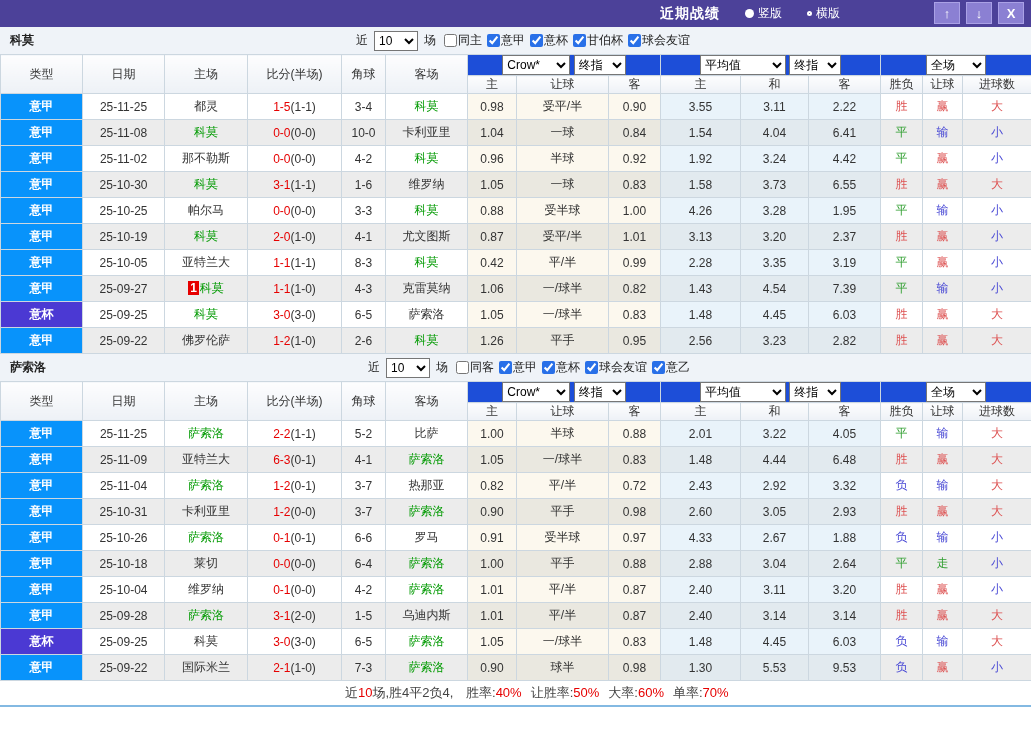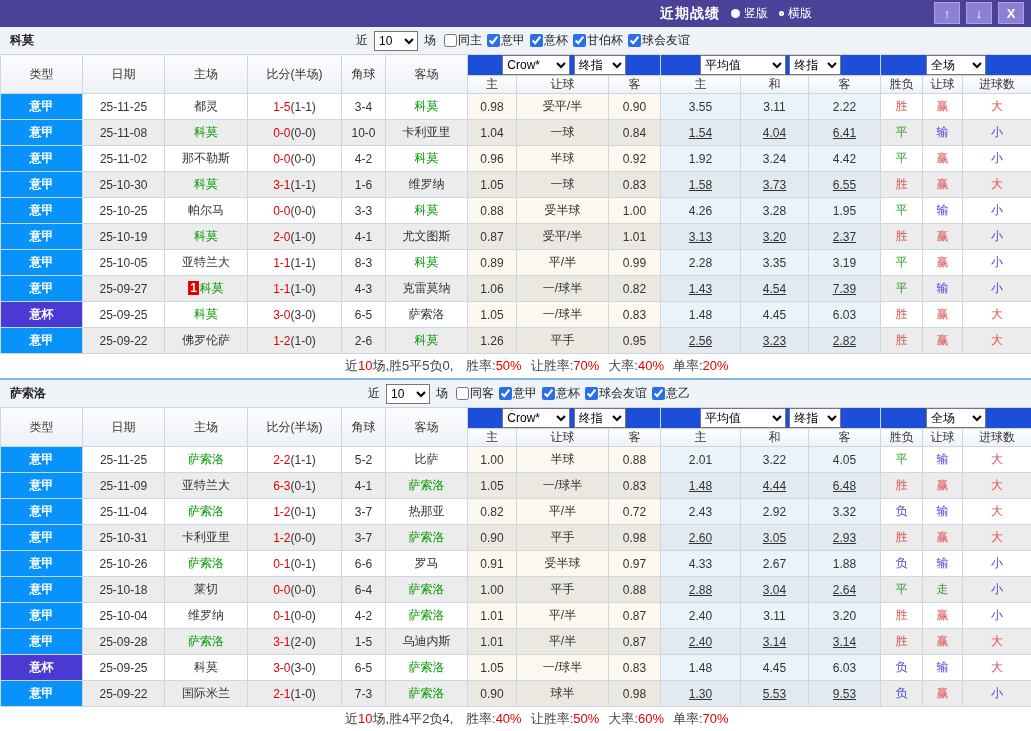--- a/index.html
+++ b/index.html
@@ -4,21 +4,21 @@
 <style>
   * { box-sizing: border-box; }
   html,body { margin:0; padding:0; }
   body {
     width:1031px; height:731px; overflow:hidden;
     font-family:"Liberation Sans","DejaVu Sans",sans-serif;
     font-size:12px; color:#333; background:#fff;
   }
   
   .titlebar { position:relative; height:27px; background:#4c4199; }
-  .title-group { position:absolute; left:660px; top:0; height:27px; display:flex; align-items:center; gap:11px; }
+  .title-group { position:absolute; left:660px; top:0; height:27px; display:flex; align-items:center; gap:25px; }
   .title { color:#fff; font-weight:bold; font-size:14px; letter-spacing:1px; }
   .radio-opt { display:flex; align-items:center; gap:4px; color:#fff; font-size:12px; cursor:pointer; }
   .radio-mark { width:9px; height:9px; border-radius:50%; }
   .radio-mark.sel { background:#fff; }
   .radio-mark.unsel { width:5px; height:5px; border:2px solid #fff; background:transparent; }
   .win-buttons { position:absolute; right:7px; top:2px; display:flex; gap:6px; }
   .win-btn { width:26px; height:22px; background:#8b80d3; border:1px solid #aaa1e6;
              color:#fff; font-weight:bold; font-size:13px; display:flex; align-items:center;
              justify-content:center; cursor:pointer; }
   
@@ -37,21 +37,21 @@
   thead th { background:linear-gradient(180deg,#fdfdfe,#edf1f6); font-weight:normal; color:#333; font-size:12px; }
   thead th.selcell { background:#1d4ed8; height:21px; }
   thead tr.lblrow th { height:18px; }
   .selcell select { vertical-align:middle; }
   tbody td { height:26px; font-size:12px; }
   tr.odd  td { background:#fff; }
   tr.even td { background:#ececec; }
   tr.odd  td.cw { background:#fcf8ee; }
   tr.even td.cw { background:#eae8e0; }
   tr.odd  td.av { background:#e9f3fa; }
-  tr.even td.av { background:#e2eaef;text-decoration:underline; }
+  tr.even td.av { background:#e2eaef; }
   td.type { color:#fff; font-weight:bold; }
   .focus { color:#009a00; }
   .ft { color:#e60000; }
   .ht { color:#333; }
   .badge { display:inline-block; background:#e60000; color:#fff; font-weight:bold; padding:0 2px; margin-right:1px; line-height:14px; }
   .res-r { color:#dd5252; } .res-g { color:#2f9e2f; } .res-b { color:#4949d5; }
   
   .summary { height:26px; line-height:24px; padding-left:345px; font-size:13px; color:#444;
              border-bottom:2px solid #83b9e2; background:#fff; white-space:nowrap; }
   .summary .red { color:#e60000; }
@@ -269,21 +269,21 @@
           <td class="res-r">赢</td>
           <td class="res-b">小</td>
         </tr>
         <tr class="odd">
           <td class="type" style="background: rgb(8, 147, 251);">意甲</td>
           <td>25-10-05</td>
           <td><span>亚特兰大</span></td>
           <td><span class="ft">1-1</span><span class="ht">(1-1)</span></td>
           <td>8-3</td>
           <td><span class="focus">科莫</span></td>
-          <td class="cw">0.89</td>
+          <td class="cw">0.42</td>
           <td class="cw">平/半</td>
           <td class="cw">0.99</td>
           <td class="av">2.28</td>
           <td class="av">3.35</td>
           <td class="av">3.19</td>
           <td class="res-g">平</td>
           <td class="res-r">赢</td>
           <td class="res-b">小</td>
         </tr>
         <tr class="even">
@@ -332,21 +332,20 @@
           <td class="cw">0.95</td>
           <td class="av">2.56</td>
           <td class="av">3.23</td>
           <td class="av">2.82</td>
           <td class="res-r">胜</td>
           <td class="res-r">赢</td>
           <td class="res-r">大</td>
         </tr>
       </tbody>
   </table>
-  <div class="summary"><span>近</span><span class="red">10</span><span>场,胜5平5负0, </span><span class="stat"><span>胜率:</span><span class="red">50%</span></span><span class="stat"><span>让胜率:</span><span class="red">70%</span></span><span class="stat"><span>大率:</span><span class="red">40%</span></span><span class="stat"><span>单率:</span><span class="red">20%</span></span></div>
 </div>
 
 <div class="section">
   <div class="section-bar">
     <span class="team-name">萨索洛</span>
     <div class="filter">
       <span class="gap">近</span>
       <select class="w44"><option>10</option></select>
       <span class="gap">场</span>
       <span style="display:flex;align-items:center;">

